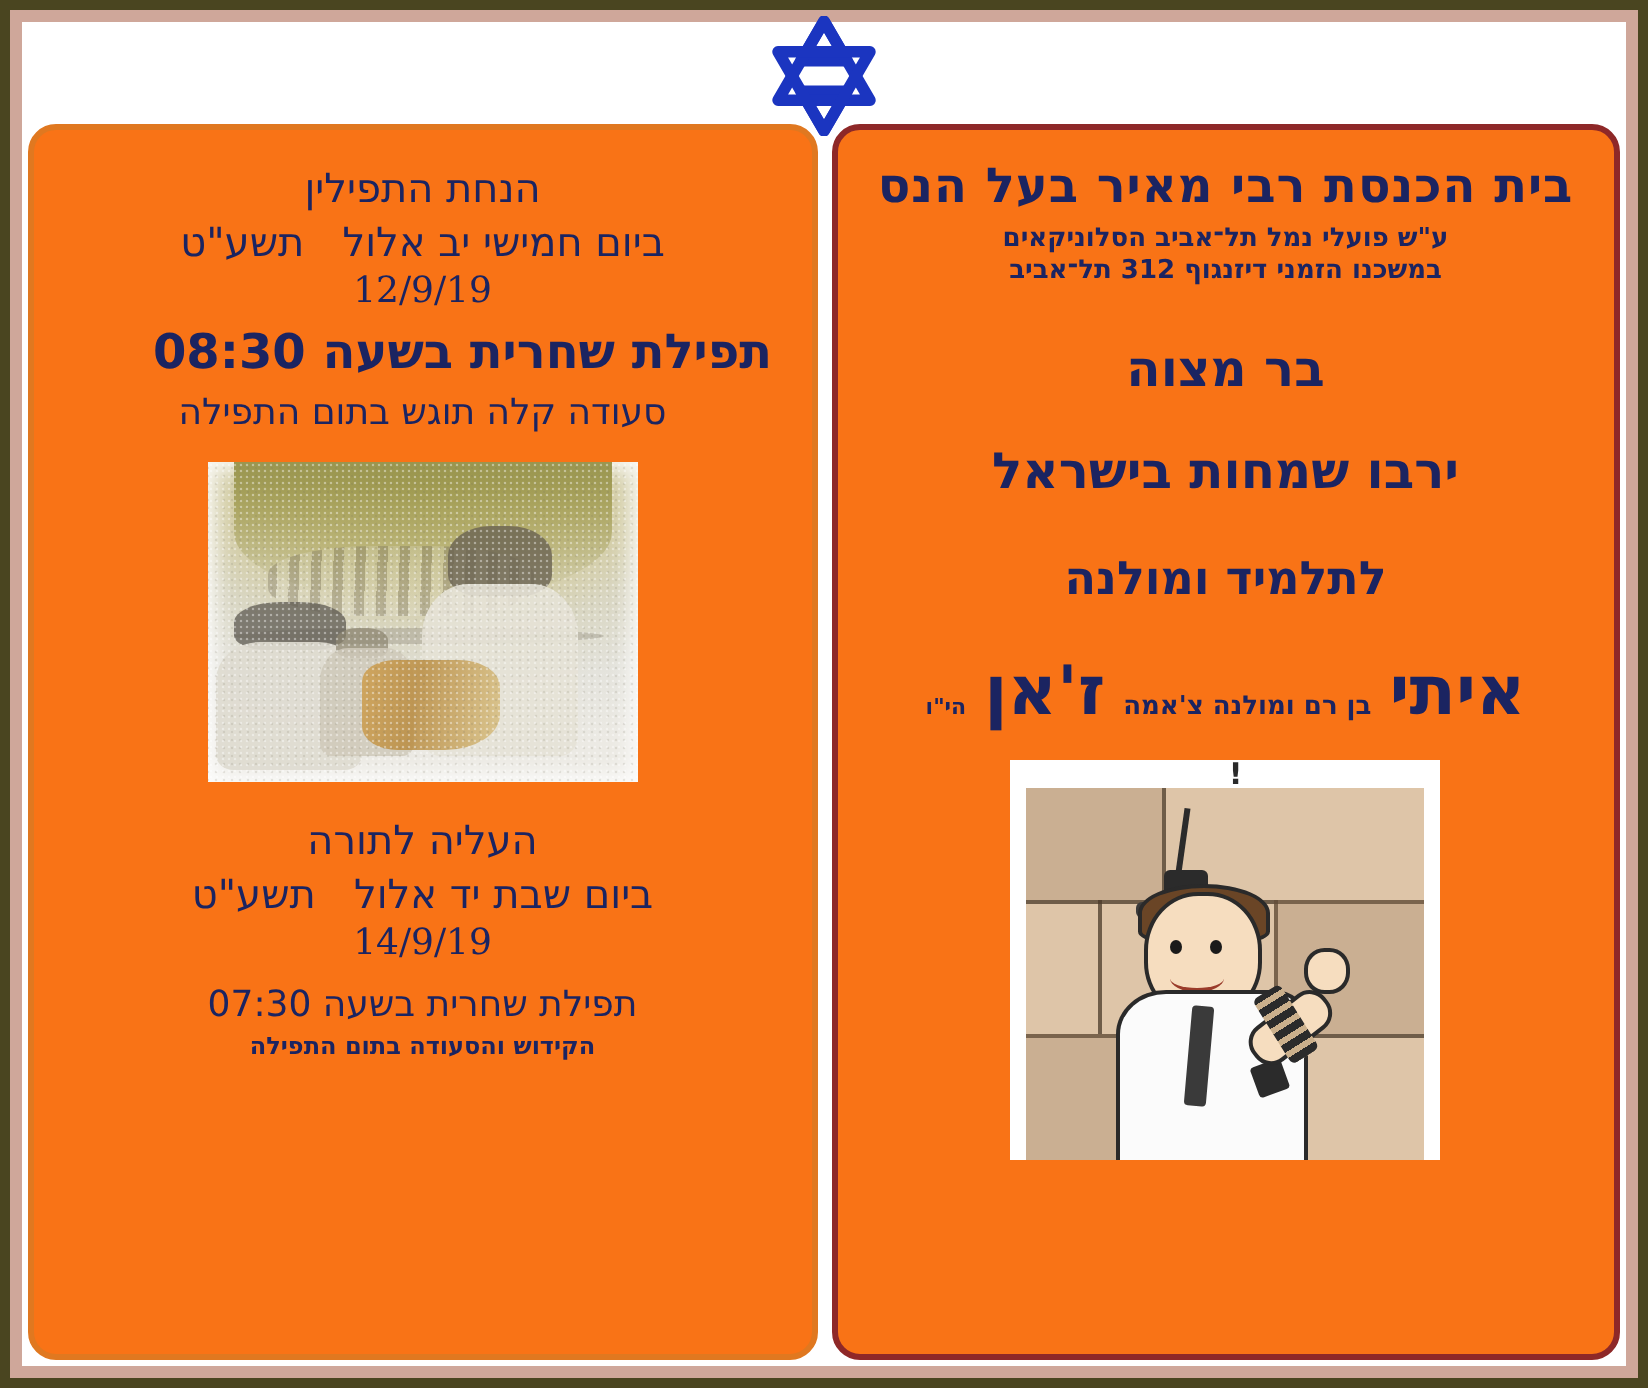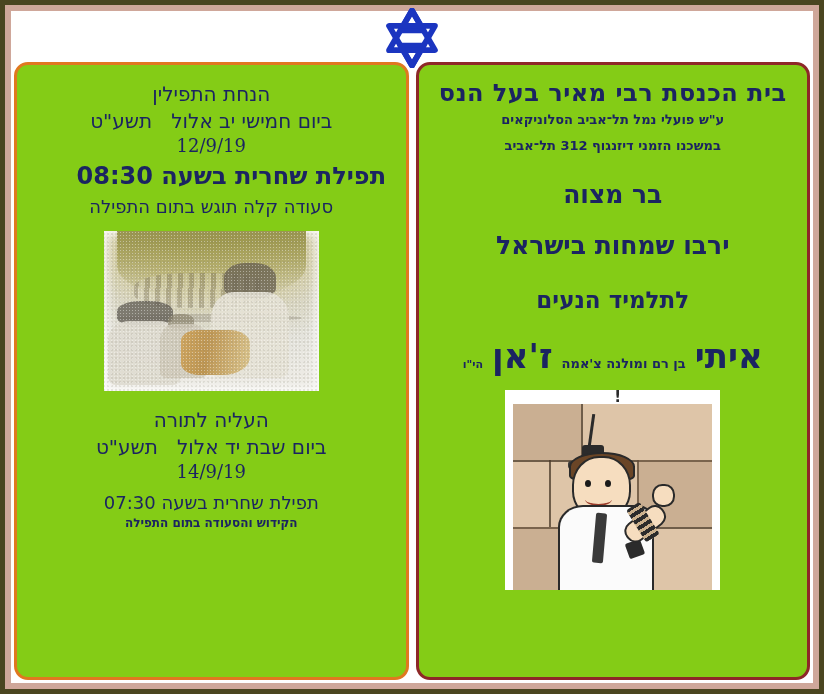--- a/index.html
+++ b/index.html
@@ -65,21 +65,21 @@
     left: 14px;
     right: 14px;
     bottom: 14px;
     display: flex;
     gap: 7px;
     z-index: 2;
   }
   .panel {
     position: relative;
     flex: 1 1 0;
-    background: #84cc16;
+    background: #f97316;
     box-sizing: border-box;
     border-radius: 14px;
     overflow: hidden;
     display: flex;
     flex-direction: column;
     align-items: center;
     direction: rtl;
     text-align: center;
   }
   .panel-left  { border: 3px solid #e07820; }
@@ -91,21 +91,21 @@
     unicode-bidi: isolate;
     color: #1b2461;
     font-family: "DejaVu Sans", "Liberation Sans", sans-serif;
     line-height: 1.18;
     white-space: pre-wrap;
   }
 
   
   .shul-title  { font-size: 24px; font-weight: bold; margin-top: 14px; letter-spacing: .5px; }
   .shul-sub1   { font-size: 13px; font-weight: bold; margin-top: 5px; }
-  .shul-sub2   { font-size: 13px; font-weight: bold; margin-top: 10px; }
+  .shul-sub2   { font-size: 13px; font-weight: bold; margin-top: 0; }
   .blessing    { font-size: 25px; font-weight: bold; margin-top: 22px; }
   .occasion    { font-size: 25px; font-weight: bold; margin-top: 27px; }
   .for-student { font-size: 23px; font-weight: bold; margin-top: 26px; }
 
   .name-row {
     margin-top: 22px;
     display: flex;
     flex-direction: row;
     align-items: baseline;
     justify-content: center;
@@ -268,21 +268,21 @@
     </section>
 
     <section class="panel panel-right">
 
       <div class="he shul-title">בית הכנסת רבי מאיר בעל הנס</div>
       <div class="he shul-sub1">ע"ש פועלי נמל תל־אביב הסלוניקאים</div>
       <div class="he shul-sub2">במשכנו הזמני דיזנגוף 312 תל־אביב</div>
 
       <div class="he occasion">בר מצוה</div>
       <div class="he blessing">ירבו שמחות בישראל</div>
-      <div class="he for-student">לתלמיד הנעים</div>
+      <div class="he for-student">לתלמיד ומולנה</div>
 
       <div class="name-row">
         <span class="he name-big">איתי</span>
         <span class="he name-small">בן רם ומולנה צ'אמה</span>
         <span class="he name-big">ז'אן</span>
         <span class="he name-suffix">הי"ו</span>
       </div>
 
       <div class="art-boy">
         <div class="boy-mark">!</div>

